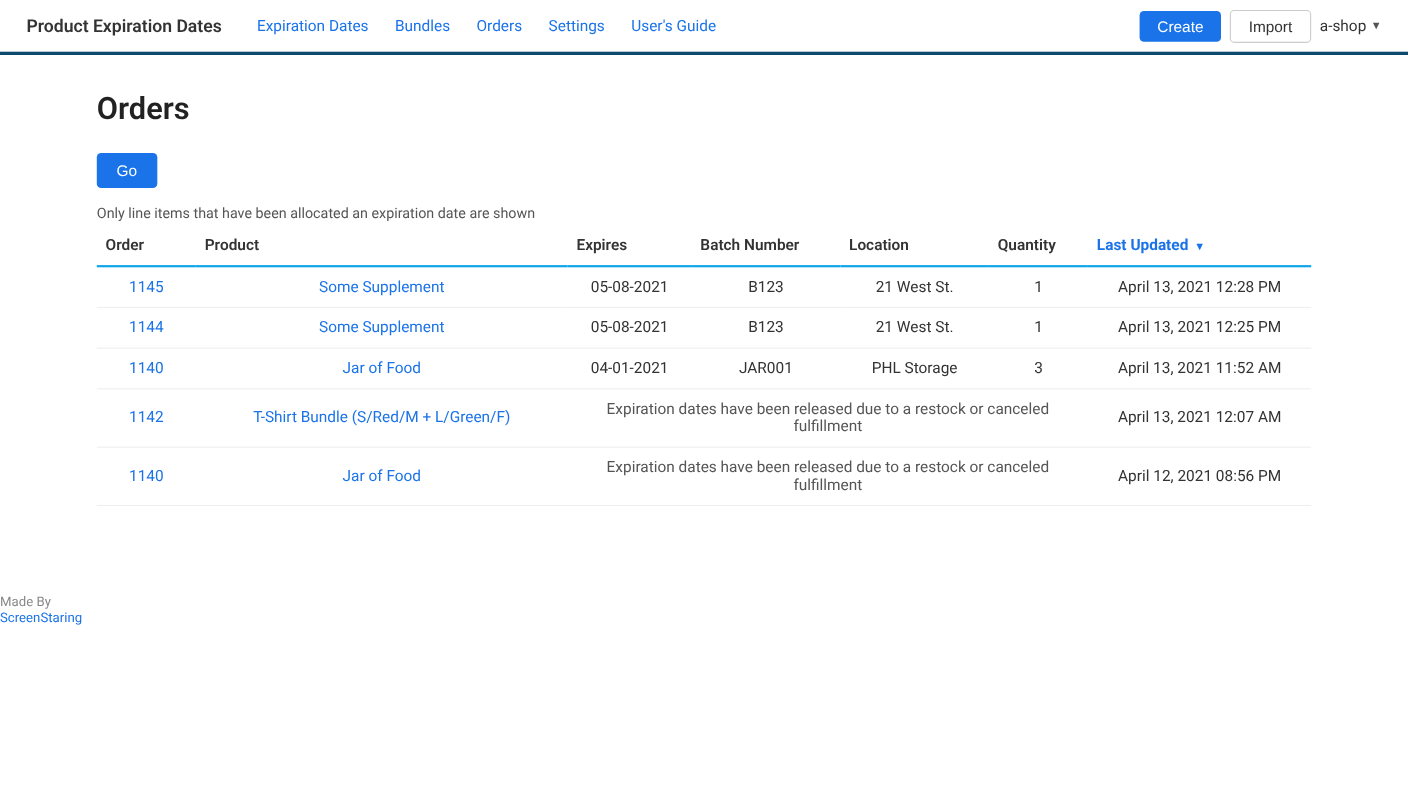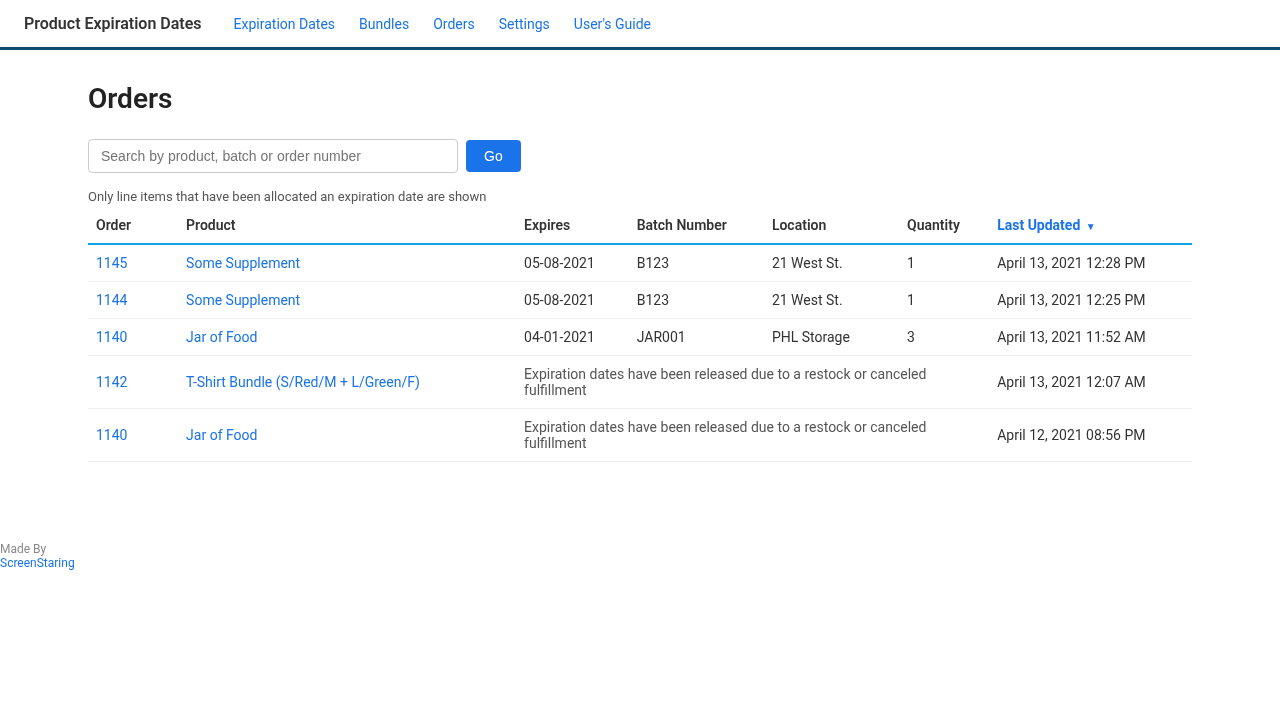--- a/index.html
+++ b/index.html
@@ -94,20 +94,21 @@
       font-weight: 600;
       color: #333;
       font-size: 14px;
       white-space: nowrap;
     }
     td {
       padding: 10px 8px;
       font-size: 14px;
       color: #333;
       vertical-align: middle;
+      text-align: center;
     }
     .col-order { width: 80px; }
     .col-product { width: 300px; }
     .col-expires { width: 100px; }
     .col-batch { width: 120px; }
     .col-location { width: 120px; }
     .col-qty { width: 80px; }
     .col-lastupdated { width: 180px; }
 
     .link { color: #1a73e8; text-decoration: none; cursor: pointer; }
@@ -129,27 +130,34 @@
 
 <header>
   <span class="app-title">Product Expiration Dates</span>
   <nav>
     <a class="link">Expiration Dates</a>
     <a class="link">Bundles</a>
     <a class="link">Orders</a>
     <a class="link">Settings</a>
     <a class="link">User's Guide</a>
   </nav>
+  <div class="header-actions">
+    <button class="btn-create">Create</button>
+    <button class="btn-import">Import</button>
+    <div class="shop-dropdown">
+      <span>a-shop</span>
+      <span class="chevron-down">▼</span>
+    </div>
+  </div>
 </header>
 
 <main>
   <h1 class="page-title">Orders</h1>
 
   <div class="search-row">
-    <input class="search-input" type="text" placeholder="Search by product, batch or order number" style="">
     <button class="btn-go">Go</button>
   </div>
 
   <p class="info-text">Only line items that have been allocated an expiration date are shown</p>
 
   <table>
     <thead>
       <tr>
         <th class="col-order">
           <span>Order</span>

